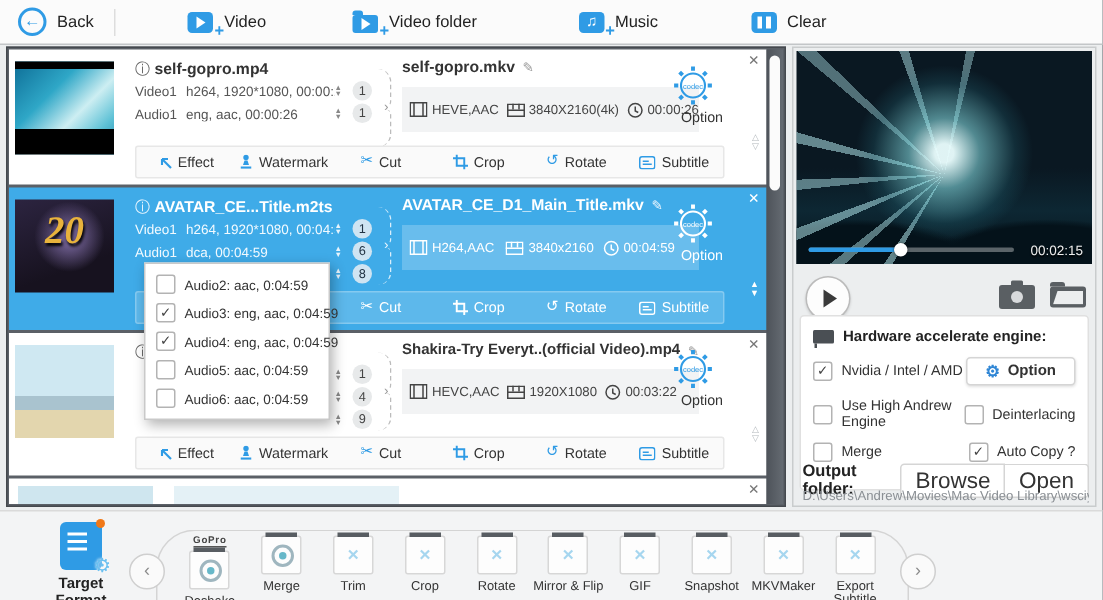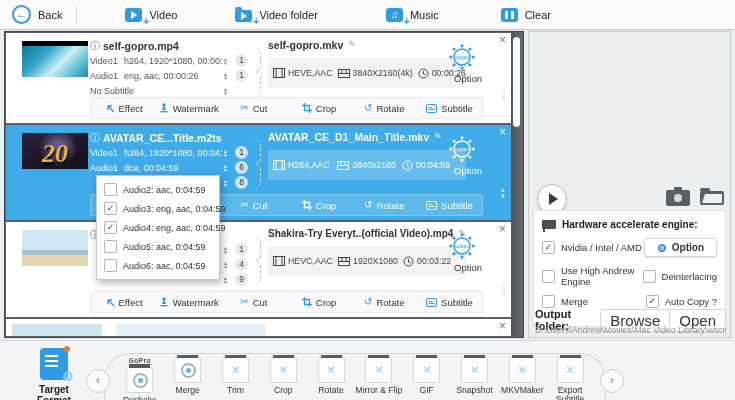--- a/index.html
+++ b/index.html
@@ -22,21 +22,21 @@
   
   .listwrap{position:absolute;left:4px;top:31px;width:520px;height:307px;background:#5b6067;border:1px solid #45494e;box-sizing:border-box;padding:1px 12px 1px 1px;overflow:hidden}
   .vscroll{position:absolute;right:1px;top:1px;bottom:1px;width:11px;background:linear-gradient(90deg,#4e535a,#646a71)}
   .vthumb{position:absolute;left:2px;right:2px;top:4px;height:90px;background:#fbfbfb;border-radius:4px}
   .row{position:relative;background:#fff;margin-bottom:2px;box-sizing:border-box;overflow:hidden}
   .r1{height:90px}.r2{height:95px}.r3{height:95px}
   .rstub{height:17px;background:#fff;position:relative}
   .rstub .mini{position:absolute;left:6px;top:5px;width:90px;height:12px;background:#cfe6ef}
   .rstub .mini2{position:absolute;left:110px;top:5px;width:150px;height:12px;background:#e4f1f6}
   .row.sel{background:#3fabe8;color:#fff}
-  .thumb{position:absolute;left:16px;top:8px;width:66px;height:36px;overflow:hidden;background:#000}
+  .thumb{position:absolute;left:4px;top:8px;width:66px;height:62px;overflow:hidden;background:#000}
   .th1{background:linear-gradient(#000 0 5px,transparent 5px 45px,#000 45px),linear-gradient(135deg,#0d6d96,#2fa7c7 35%,#cdeef2 60%,#5fc2d6 80%,#1b87ad)}
   .th2{background:radial-gradient(circle at 55% 40%,#6a5a8a 0 12%,transparent 45%),linear-gradient(160deg,#2c2440,#17121f 70%)}
   .th2 .gold{position:absolute;left:0;right:0;top:6px;text-align:center;font-family:"Liberation Serif",serif;font-weight:bold;font-style:italic;font-size:26px;color:#e8b33c;text-shadow:1px 2px 2px #000}
   .th3{background:linear-gradient(#cfe8f2 0 55%,#a9c3cf 55% 70%,#e3d6ae 70%)}
   .src{position:absolute;left:84px;top:6px;width:158px}
   .srcname{font-weight:bold;font-size:10.5px;white-space:nowrap;display:flex;gap:3px;align-items:center}
   .infoi{font-size:10px;color:#666;font-weight:normal}
   .sel .infoi{color:#eaf6ff}
   .line{display:flex;align-items:center;height:15px;font-size:9px;color:#555;white-space:nowrap}
   .sel .line{color:#f2faff}
@@ -47,21 +47,21 @@
   .badge{flex:none;width:13px;height:13px;border-radius:50%;background:#e7e9ea;color:#444;font-size:8.5px;text-align:center;line-height:13px}
   .sel .badge{background:#cfe4f2;color:#234}
   .badge:empty{visibility:hidden}
   .brace{position:absolute;left:246px;top:13px;width:10px;height:52px}
   .brace i{position:absolute;left:0;width:8px;height:25px;border-right:1px dashed #bbb}
   .brace i.t{top:0;border-radius:0 10px 4px 0}
   .brace i.b{bottom:0;border-radius:0 4px 10px 0}
   .brace .hd{position:absolute;left:4px;top:20px;font-size:9px;color:#999;font-style:normal}
   .sel .brace i{border-color:#d9eefb}.sel .brace .hd{color:#eaf6ff}
   .tgt{position:absolute;left:262px;top:6px;width:198px}
-  .tgtname{font-weight:bold;font-size:10.5px;white-space:nowrap;overflow:hidden;display:flex;gap:5px;}
+  .tgtname{font-weight:bold;font-size:10.5px;white-space:nowrap;overflow:hidden;display:flex;gap:5px;align-items:center}
   .pen{font-size:9px;color:#9a9a9a;font-weight:normal}
   .sel .pen{color:#eaf6ff}
   .stats{margin-top:7px;height:30px;background:#f2f3f4;display:flex;align-items:center;gap:5px;padding:0 5px;font-size:8.8px;color:#444}
   .sel .stats{background:rgba(255,255,255,.22);color:#fff}
   .stat{display:flex;align-items:center;gap:3px;flex:1;white-space:nowrap}
   .stat svg{flex:none}
   .optcol{position:absolute;right:22px;top:9px;width:42px;text-align:center;color:#2f9be5}
   .sel .optcol{color:#fff}
   .optcol .olb{display:block;color:#333;font-size:9.5px;margin-top:1px}
   .sel .optcol .olb{color:#fff}
@@ -195,29 +195,20 @@
       </div>
       <div class="line">
         <span class="lb">Audio1</span>
           <span class="val">eng, aac, 00:00:26</span>
         <span class="spin">
             <span>▲</span>
             <span>▼</span>
           </span>
         <span class="badge">1</span>
       </div>
-      <div class="line">
-        <span class="lb" style="width:62px">No Subtitle</span>
-          <span class="val"></span>
-        <span class="spin">
-            <span>▲</span>
-            <span>▼</span>
-          </span>
-        <span class="badge"></span>
-      </div>
     </div>
     <div class="brace">
         <i class="t"></i>
         <i class="b"></i>
         <span class="hd">›</span>
       </div>
     <div class="tgt">
       <div class="tgtname">
           <span>self-gopro.mkv</span>
           <span class="pen">✎</span>
@@ -678,20 +669,28 @@
       <span class="cbx"></span>
       <span>Audio5: aac, 0:04:59</span>
     </div>
   <div class="dditem">
       <span class="cbx"></span>
       <span>Audio6: aac, 0:04:59</span>
     </div>
 </div>
 
 <div class="rpanel">
+  <div class="pv">
+    <div class="pvbar">
+      <div class="pvfill" style="width: 45%;">
+          <div class="pvdot"></div>
+        </div>
+    </div>
+    <div class="pvtime">00:02:15</div>
+  </div>
   <div class="playbtn">
       <span class="tri"></span>
     </div>
   <div class="cam"></div>
   <div class="fold2"></div>
 
   <div class="engine">
     <div class="engtitle">
         <span class="chip"></span>
         <span>Hardware accelerate engine:</span>

